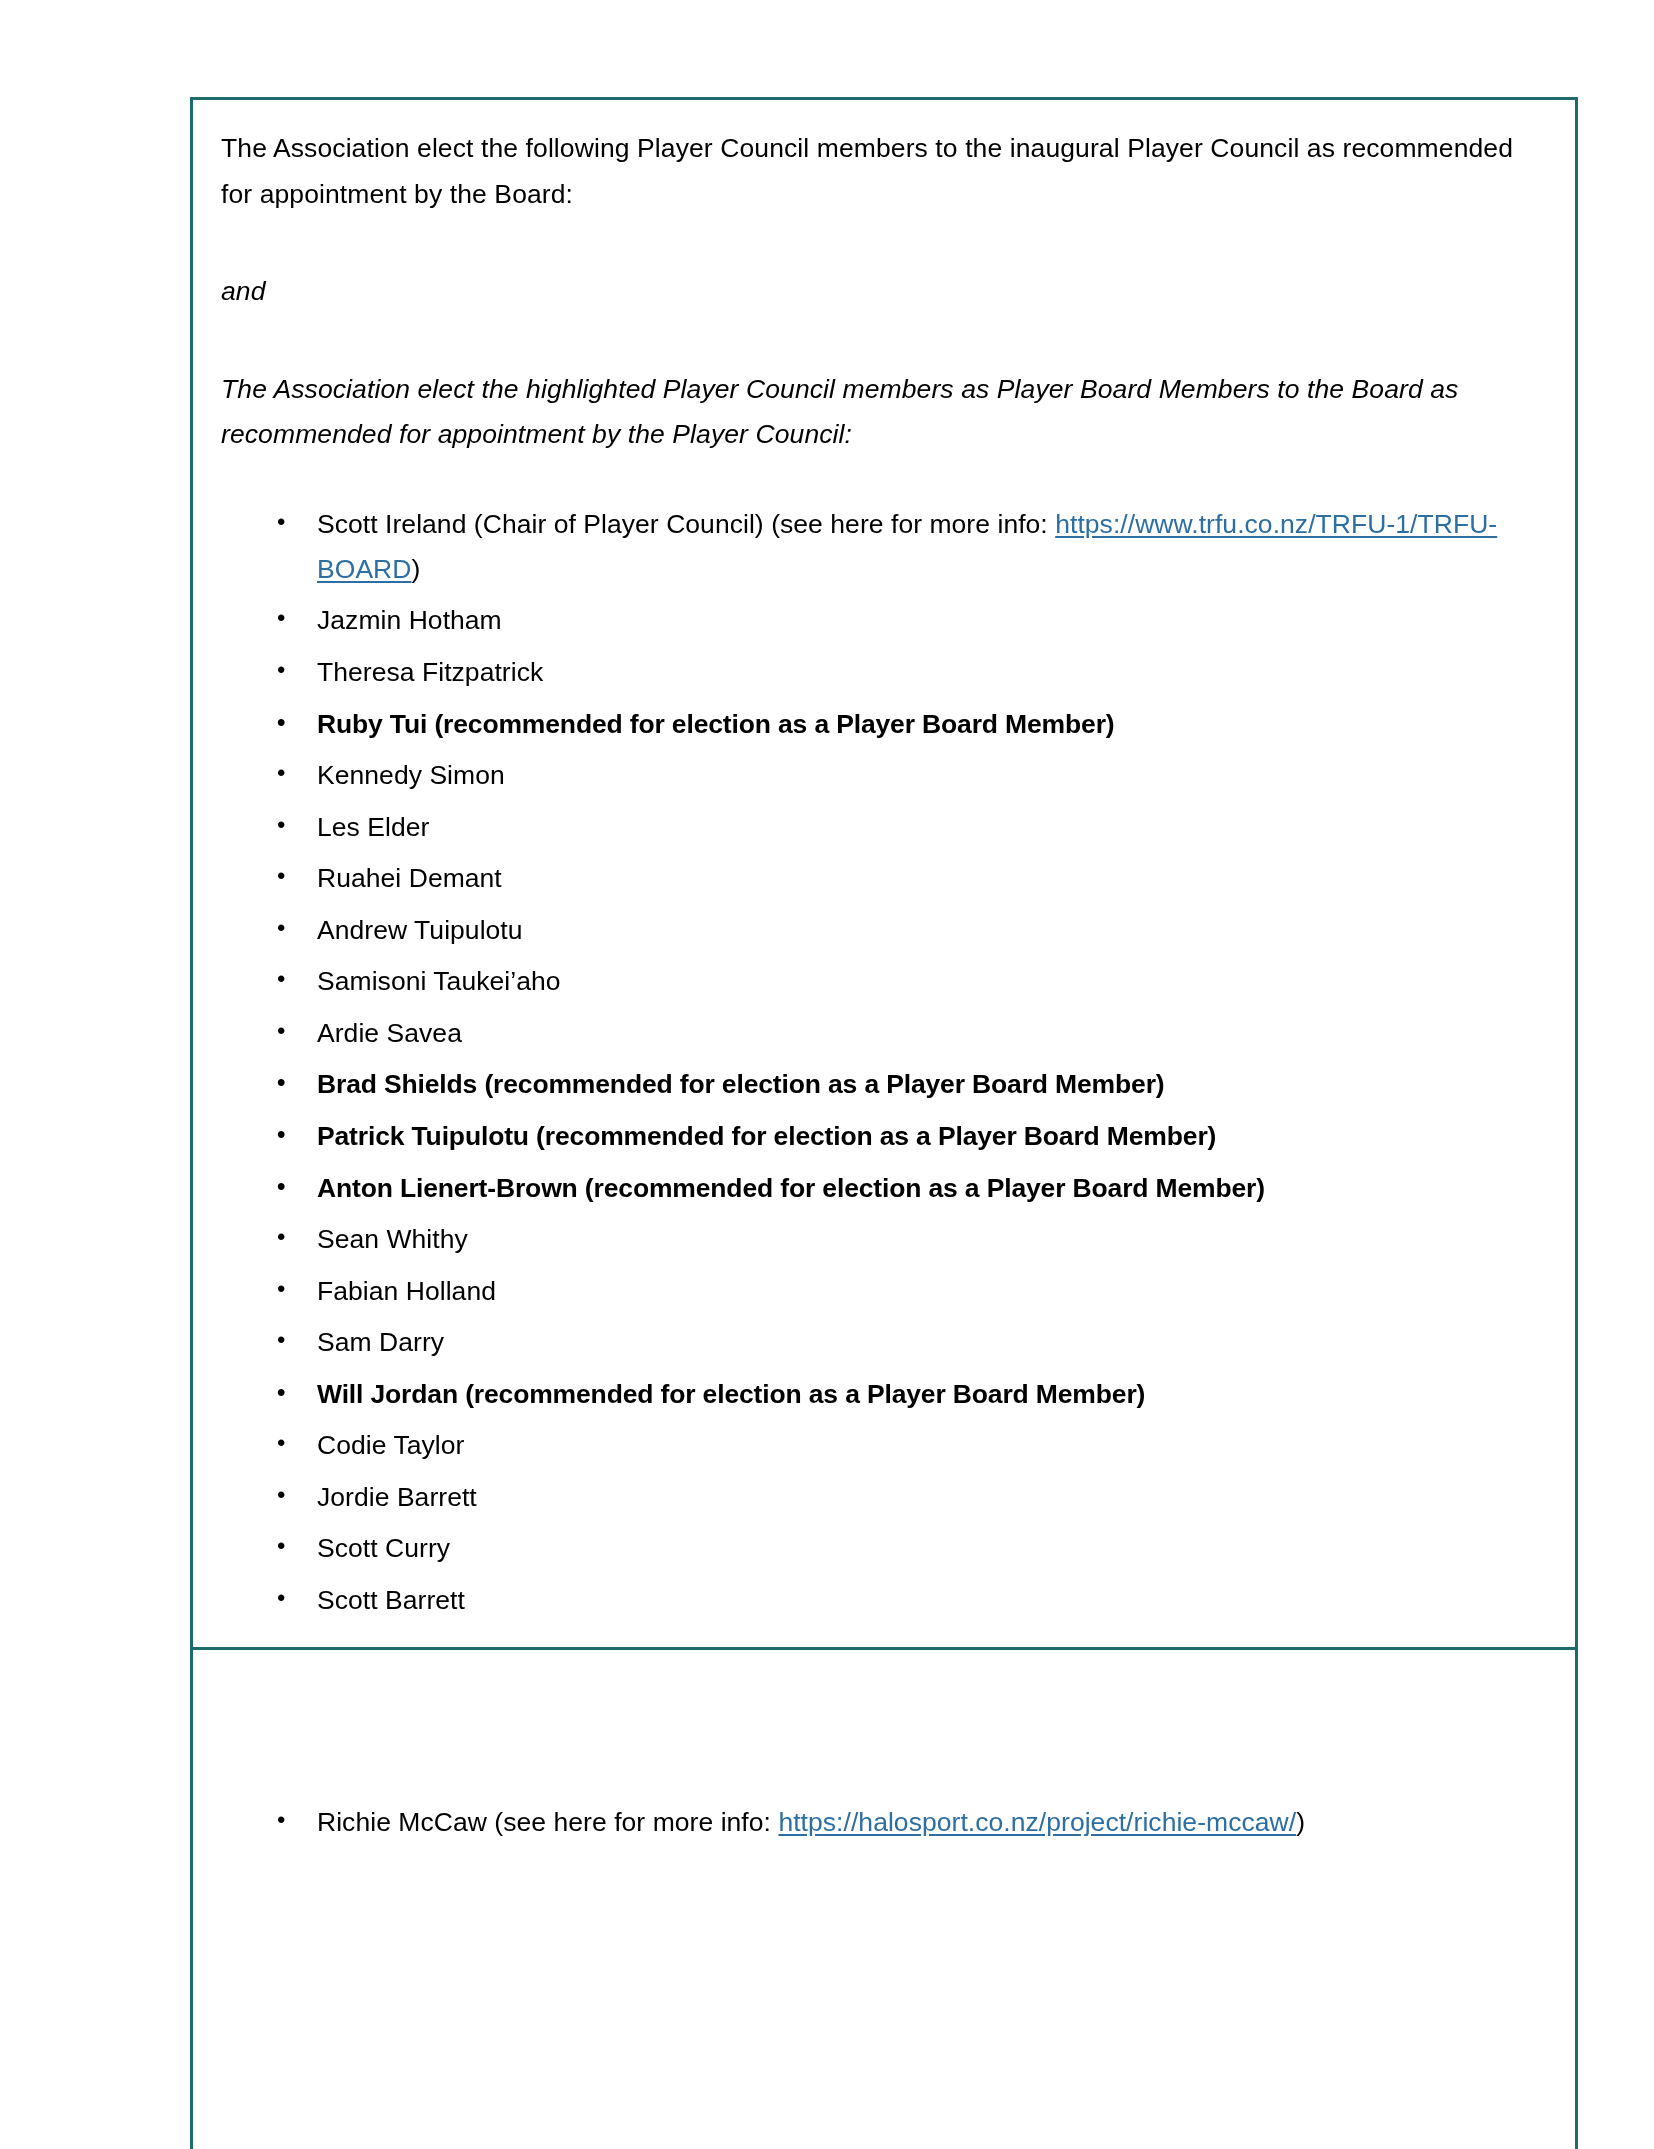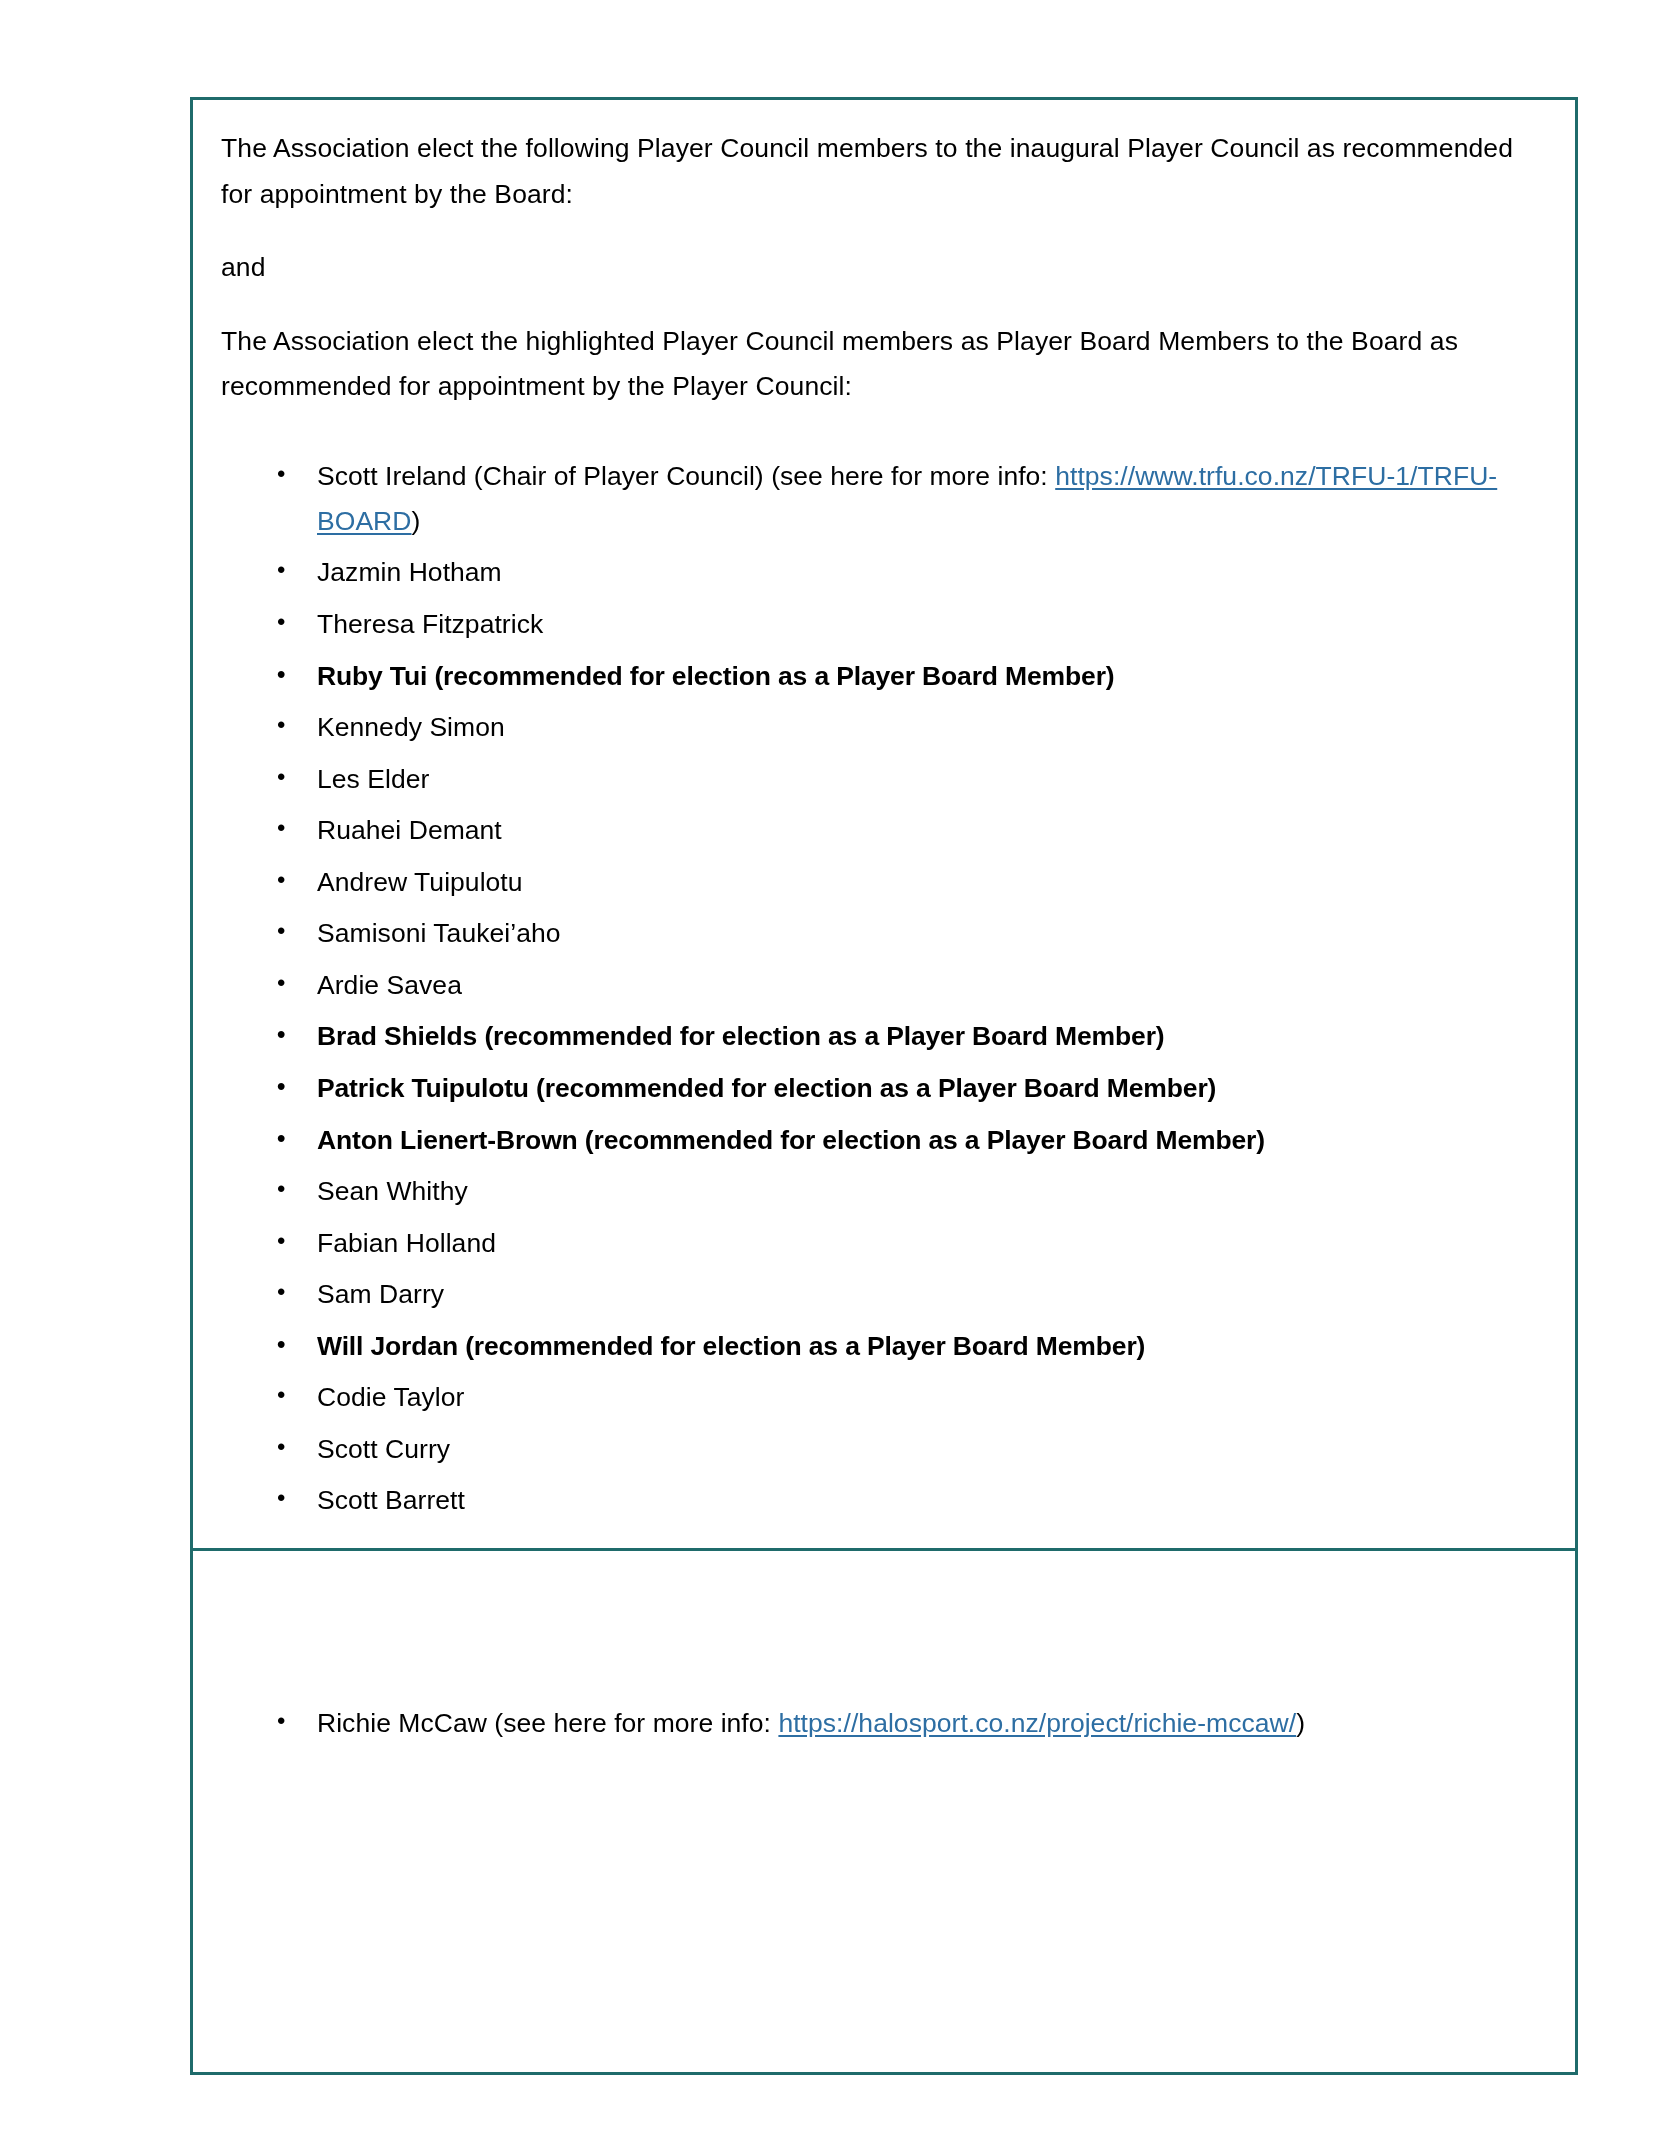--- a/index.html
+++ b/index.html
@@ -48,21 +48,21 @@
     padding-bottom: 320px;
   }
 
   p.para {
     margin: 0 0 0 0;
     font-size: 26.5px;
     line-height: 1.72;
     letter-spacing: 0.1px;
     font-weight: 400;
   }
-  p.para + p.para { margin-top: 28px; }
+  p.para + p.para { margin-top: 52px; font-style: italic; }
 
   ul.bullets {
     margin: 44px 0 0 0;
     padding: 0;
     list-style: none;
   }
   ul.bullets.tight { margin-top: 30px; }
 
   ul.bullets li {
     position: relative;
@@ -120,20 +120,21 @@
           <li><span>Samisoni Taukei’aho</span></li>
           <li><span>Ardie Savea</span></li>
           <li class="strong"><span>Brad Shields (recommended for election as a Player Board Member)</span></li>
           <li class="strong"><span>Patrick Tuipulotu (recommended for election as a Player Board Member)</span></li>
           <li class="strong"><span>Anton Lienert-Brown (recommended for election as a Player Board Member)</span></li>
           <li><span>Sean Whithy</span></li>
           <li><span>Fabian Holland</span></li>
           <li><span>Sam Darry</span></li>
           <li class="strong"><span>Will Jordan (recommended for election as a Player Board Member)</span></li>
           <li><span>Codie Taylor</span></li>
+          <li><span>Jordie Barrett</span></li>
           <li><span>Scott Curry</span></li>
           <li><span>Scott Barrett</span></li>
         </ul>
 
     </div>
 
     <div class="doc-cell bottom">
 
 
       <ul class="bullets tight" id="independent-list">

